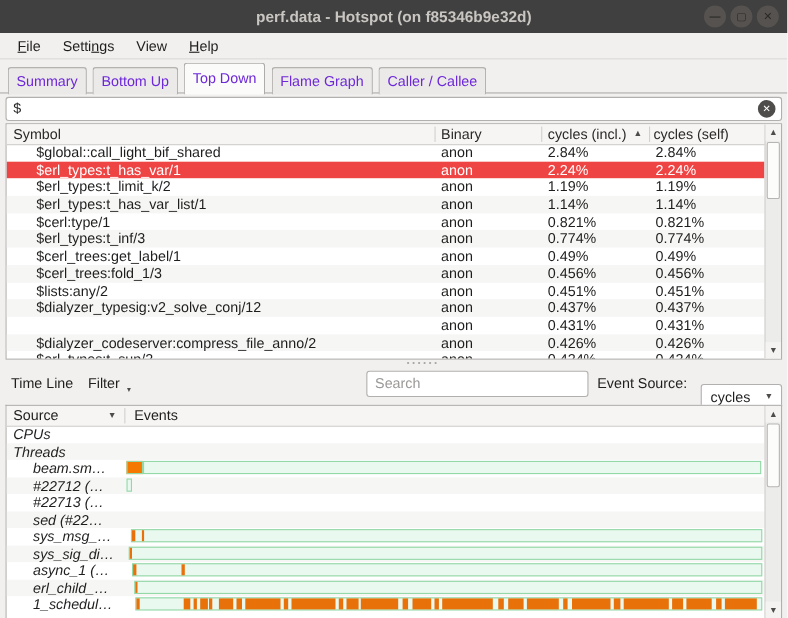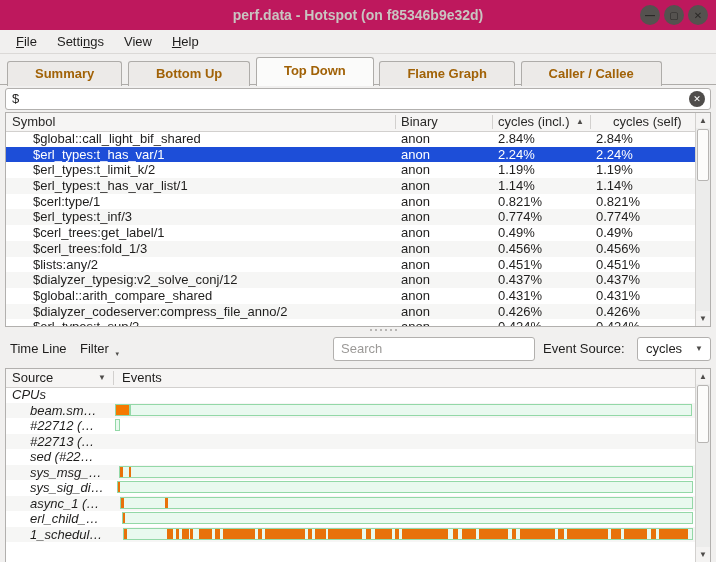--- a/index.html
+++ b/index.html
@@ -1,56 +1,56 @@
 <!DOCTYPE html>
 <html><head>
 <meta charset="utf-8">
 <style>
   html,body{margin:0;padding:0;background:#ffffff;}
   .win{position:relative;width:716px;height:562px;background:#f1f0ef;overflow:hidden;
        font-family:"Liberation Sans","DejaVu Sans",sans-serif;font-size:13px;color:#1f1e1d;}
 
   
-  .titlebar{position:absolute;left:0;top:0;width:716px;height:30px;background:#be185d;}
+  .titlebar{position:absolute;left:0;top:0;width:716px;height:30px;background:#404040;}
   .titlebar .title{position:absolute;left:0;right:0;top:0;height:30px;line-height:30px;
       text-align:center;color:#c9c5c1;font-weight:bold;font-size:14px;}
   .winbtns{position:absolute;right:8px;top:5px;display:flex;gap:4px;}
   .wbtn{width:20px;height:20px;border-radius:50%;background:#55524f;color:#2b2927;
       display:flex;align-items:center;justify-content:center;font-size:10px;font-weight:bold;}
 
   
   .menubar{position:absolute;left:0;top:30px;width:716px;height:24px;background:#f1f0ef;
       border-bottom:1px solid #dbd9d7;display:flex;align-items:center;padding-left:6px;box-sizing:border-box;}
   .menuitem{padding:2px 10px;color:#1f1e1d;}
   .menuitem .accel{text-decoration:underline;}
 
   
   .tabbar{position:absolute;left:0;top:55px;width:716px;height:30px;border-bottom:1px solid #aeaca9;box-sizing:border-box;}
-  .tab{position:relative;display:inline-block;margin-left:2px;padding:0 27px;height:24px;line-height:24px;
-      background:#eceae8;border:1px solid #aeaca9;border-bottom:none;border-radius:3px 3px 0 0;top:5px;color:#a16207;font-weight:bold;}
+  .tab{position:relative;display:inline-block;margin-left:2px;padding:0 7px;height:24px;line-height:24px;
+      background:#eceae8;border:1px solid #aeaca9;border-bottom:none;border-radius:3px 3px 0 0;top:5px;color:#6d28d9;}
   .tab:first-child{margin-left:7px;}
   .tab.active{background:#fbfbfa;height:28px;line-height:26px;top:2px;z-index:3;}
 
   
   .filterbox{position:absolute;left:5px;top:88px;width:706px;height:22px;background:#ffffff;
       border:1px solid #b2b0ae;border-radius:3px;box-sizing:border-box;line-height:20px;padding-left:6px;}
   .clearbtn{position:absolute;right:5px;top:2px;width:16px;height:16px;border-radius:50%;background:#4f4d4b;
       color:#ffffff;font-size:9px;font-weight:bold;display:flex;align-items:center;justify-content:center;}
 
   
   .symtable{position:absolute;left:5px;top:112px;width:706px;height:215px;background:#ffffff;
       border:1px solid #b2b0ae;box-sizing:border-box;overflow:hidden;}
   .symhead{position:absolute;left:0;top:0;right:0;height:18px;background:#f6f5f4;border-bottom:1px solid #d2d0ce;}
   .symhead .hcell{position:absolute;top:0;height:18px;line-height:18px;color:#2a2928;}
   .hsep{position:absolute;top:2px;height:14px;width:1px;background:#d2d0ce;}
   .sort-ico{font-size:8px;color:#4e4c4a;position:absolute;top:0;line-height:18px;}
   .symbody{position:absolute;left:0;top:18px;right:15px;bottom:0;}
   .srow{position:relative;height:15.7px;line-height:15.7px;white-space:nowrap;}
   .srow:nth-child(even){background:#f6f6f5;}
-  .srow.selected{background:#1d4ed8;color:#ffffff;}
+  .srow.selected{background:#ef4444;color:#ffffff;}
   .scell{position:absolute;top:0;height:15.7px;overflow:hidden;}
   .c-sym{left:27px;width:360px;} .c-bin{left:395px;width:90px;}
   .c-incl{left:492px;width:90px;} .c-self{left:590px;width:90px;}
 
   
   .vscroll{position:absolute;right:0;top:0;bottom:0;width:15px;background:#ececeb;border-left:1px solid #d2d0ce;box-sizing:border-box;}
   .sbtn{position:absolute;left:0;width:14px;height:15px;background:#f4f3f2;color:#4e4c4a;font-size:8px;
       display:flex;align-items:center;justify-content:center;}
   .sbtn.up{top:0;} .sbtn.down{bottom:0;}
   .sthumb{position:absolute;left:1px;width:12px;background:#fcfcfb;border:1px solid #b7b5b3;border-radius:2px;box-sizing:border-box;}
@@ -61,21 +61,21 @@
   .dots i{width:2px;height:2px;background:#a5a3a1;border-radius:50%;}
 
   
   .tlbar{position:absolute;left:0;top:333px;width:716px;height:33px;}
   .tl-label{position:absolute;left:10px;top:8px;}
   .tl-filter{position:absolute;left:80px;top:8px;padding-right:10px;}
   .tl-filter .menuind{position:absolute;right:0;bottom:-2px;font-size:7px;color:#4e4c4a;}
   .tl-search{position:absolute;left:333px;top:4px;width:202px;height:24px;border:1px solid #b2b0ae;border-radius:3px;
       background:#ffffff;box-sizing:border-box;line-height:22px;padding-left:7px;color:#9b9997;}
   .es-label{position:absolute;left:543px;top:8px;}
-  .combo{position:absolute;left:637px;top:4px;width:74px;height:24px;background:#ffffff;border:1px solid #b2b0ae;
+  .combo{position:absolute;left:637px;top:16px;width:74px;height:24px;background:#ffffff;border:1px solid #b2b0ae;
       border-radius:3px;box-sizing:border-box;line-height:22px;padding-left:8px;}
   .combo .arrow{position:absolute;right:7px;top:0;line-height:22px;font-size:8px;color:#4e4c4a;}
 
   
   .tltable{position:absolute;left:5px;top:368px;width:706px;height:194px;background:#ffffff;
       border:1px solid #b2b0ae;border-bottom:none;box-sizing:border-box;overflow:hidden;}
   .tlhead{position:absolute;left:0;top:0;right:0;height:18px;background:#f6f5f4;border-bottom:1px solid #d2d0ce;}
   .tlbody{position:absolute;left:0;top:18px;right:15px;bottom:0;font-style:italic;}
   .trow{position:relative;height:15.5px;}
   .trow:nth-child(even){background:#f6f6f5;}
@@ -130,21 +130,21 @@
         <span>✕</span>
       </div>
   </div>
 
   <div class="symtable">
     <div class="symhead">
       <span class="hcell" style="left:6px;">Symbol</span>
       <span class="hcell" style="left:395px;">Binary</span>
       <span class="hcell" style="left:492px;">cycles (incl.)</span>
       <span class="sort-ico" style="left:570px;">▲</span>
-      <span class="hcell" style="left:588px;margin-left:19px;">cycles (self)</span>
+      <span class="hcell" style="left:588px;">cycles (self)</span>
       <span class="hsep" style="left:389px;"></span>
         <span class="hsep" style="left:486px;"></span>
         <span class="hsep" style="left:584px;"></span>
     </div>
     <div class="symbody">
       <div class="srow">
           <span class="scell c-sym">$global::call_light_bif_shared</span>
           <span class="scell c-bin">anon</span>
           <span class="scell c-incl">2.84%</span>
           <span class="scell c-self">2.84%</span>
@@ -197,21 +197,20 @@
           <span class="scell c-incl">0.451%</span>
           <span class="scell c-self">0.451%</span>
         </div>
       <div class="srow">
           <span class="scell c-sym">$dialyzer_typesig:v2_solve_conj/12</span>
           <span class="scell c-bin">anon</span>
           <span class="scell c-incl">0.437%</span>
           <span class="scell c-self">0.437%</span>
         </div>
       <div class="srow">
-          <span class="scell c-sym">$global::arith_compare_shared</span>
           <span class="scell c-bin">anon</span>
           <span class="scell c-incl">0.431%</span>
           <span class="scell c-self">0.431%</span>
         </div>
       <div class="srow">
           <span class="scell c-sym">$dialyzer_codeserver:compress_file_anno/2</span>
           <span class="scell c-bin">anon</span>
           <span class="scell c-incl">0.426%</span>
           <span class="scell c-self">0.426%</span>
         </div>
@@ -258,20 +257,24 @@
   <div class="tltable">
     <div class="tlhead">
       <span class="hcell" style="position:absolute;left:6px;line-height:18px;">Source</span>
       <span class="sort-ico" style="left:92px;">▼</span>
       <span class="hsep" style="left:107px;"></span>
       <span class="hcell" style="position:absolute;left:116px;line-height:18px;">Events</span>
     </div>
     <div class="tlbody">
       <div class="trow">
           <span class="tlabel grp">CPUs</span>
+          <div class="tevents"></div>
+        </div>
+      <div class="trow">
+          <span class="tlabel grp">Threads</span>
           <div class="tevents"></div>
         </div>
       <div class="trow">
           <span class="tlabel ind">beam.sm…</span>
           <div class="tevents">
             <div class="bar bar-orange" style="left: 0%; width: 2.6%;"></div>
             <div class="bar bar-green" style="left: 2.6%; width: 96.9%;"></div>
           </div>
         </div>
       <div class="trow">

